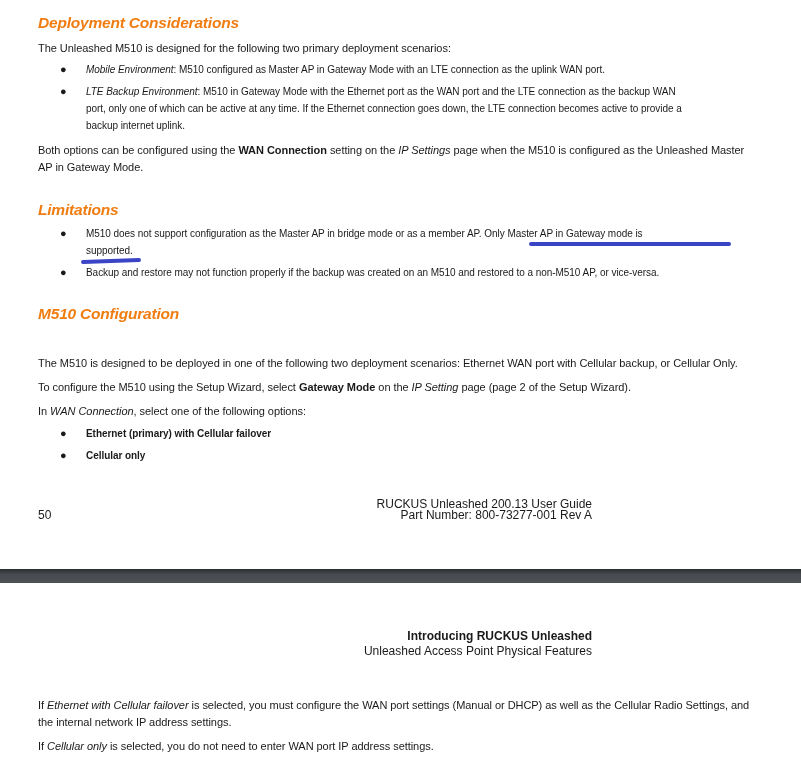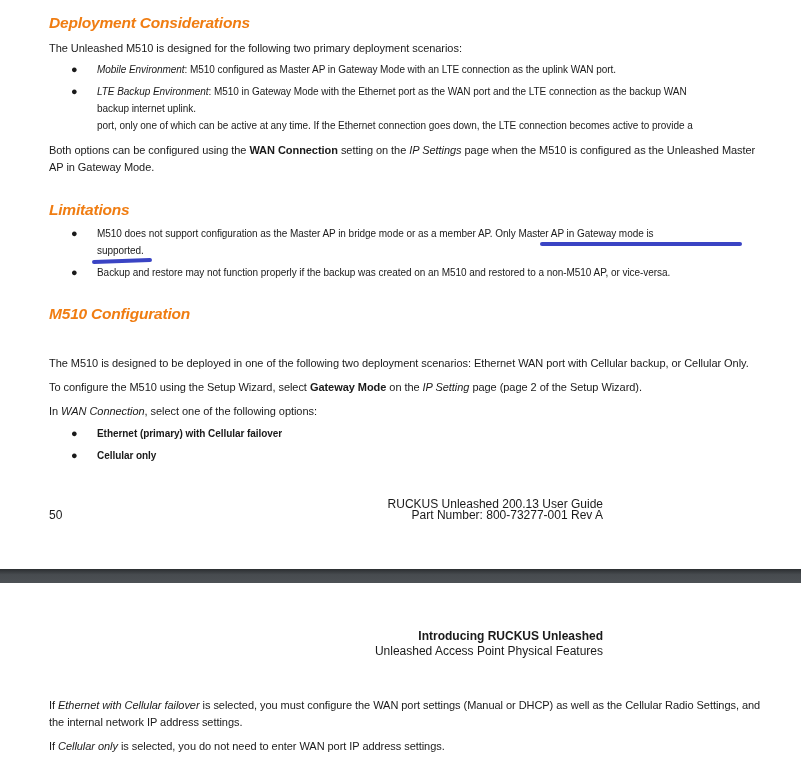--- a/index.html
+++ b/index.html
@@ -1,21 +1,21 @@
 <!DOCTYPE html>
 <html><head>
 <meta charset="utf-8">
 <style>
   html, body { margin: 0; padding: 0; }
   body {
     width: 801px; height: 759px; overflow: hidden; background: #ffffff;
     font-family: "Liberation Sans", sans-serif; color: #1a1a1a;
     position: relative;
   }
-  .page { position: absolute; left: 11px; width: 635px; background: #fff; }
+  .page { position: absolute; left: 0; width: 635px; background: #fff; }
   #page1 { top: 0; height: 569px; }
   #page2 { top: 583px; height: 176px; }
   .sep {
     position: absolute; left: 0; top: 569px; width: 801px; height: 14px;
     background: linear-gradient(#2b2e31, #474b4f 40%, #4d5155);
   }
   h2 {
     margin: 0; position: absolute; left: 38px;
     font-family: "Liberation Sans", sans-serif; font-weight: bold; font-style: italic;
     font-size: 15.5px; color: #f07d12; letter-spacing: -0.2px;
@@ -41,22 +41,22 @@
   <div class="p" style="top:40px;">The Unleashed M510 is designed for the following two primary deployment scenarios:</div>
 
   <div class="bullet" style="top:61px;">●</div>
   <div class="li" style="top:61px;">
     <span class="line"><i>Mobile Environment</i><span>: M510 configured as Master AP in Gateway Mode with an LTE connection as the uplink WAN port.</span></span>
   </div>
 
   <div class="bullet" style="top:83px;">●</div>
   <div class="li" style="top:83px;">
     <span class="line"><i>LTE Backup Environment</i><span>: M510 in Gateway Mode with the Ethernet port as the WAN port and the LTE connection as the backup WAN</span></span>
+    <span class="line">port, only one of which can be active at any time. If the Ethernet connection goes down, the LTE connection becomes active to provide a</span>
     <span class="line">backup internet uplink.</span>
-    <span class="line">port, only one of which can be active at any time. If the Ethernet connection goes down, the LTE connection becomes active to provide a</span>
   </div>
 
   <div class="p" style="top:142px;">
     <span>Both options can be configured using the </span><b>WAN Connection</b><span> setting on the </span><i>IP Settings</i><span> page when the M510 is configured as the Unleashed Master</span><br>
     <span>AP in Gateway Mode.</span>
   </div>
 
   <h2 style="top:201px;">Limitations</h2>
 
   <div class="bullet" style="top:225px;">●</div>

